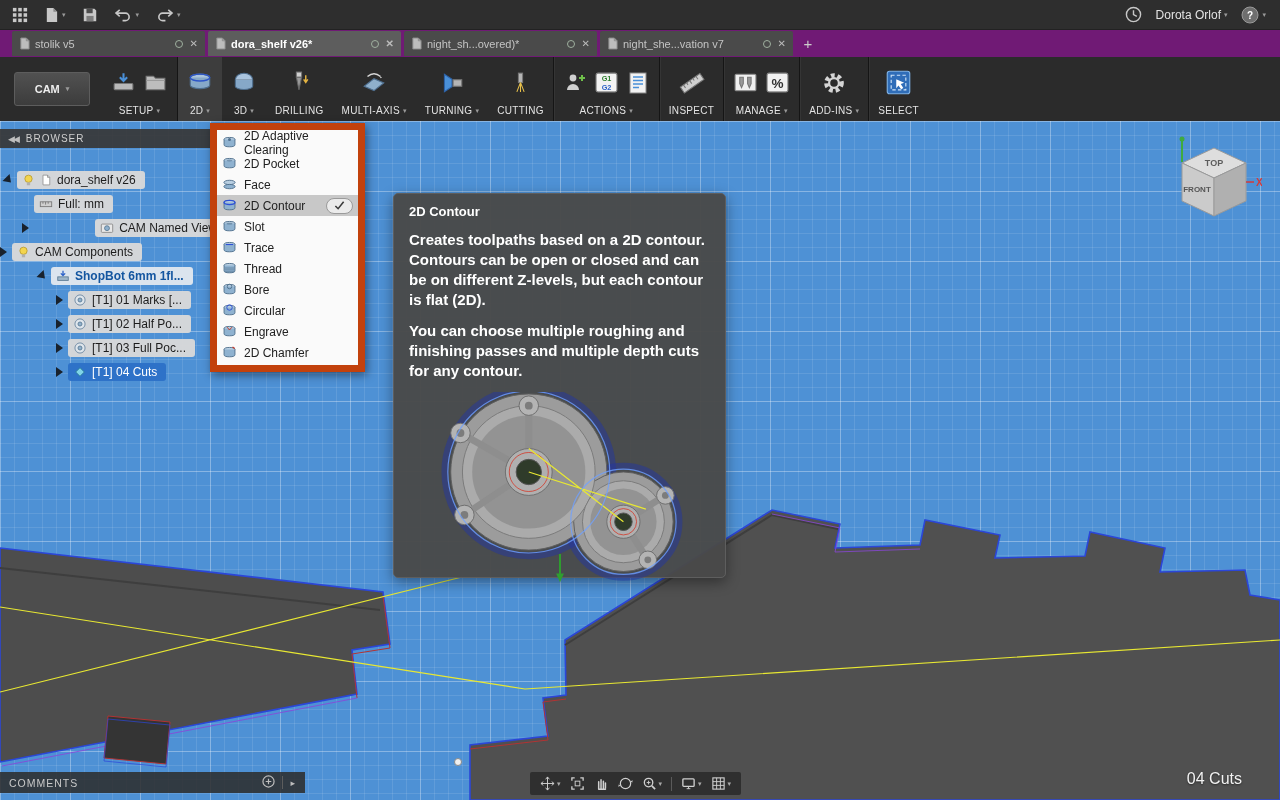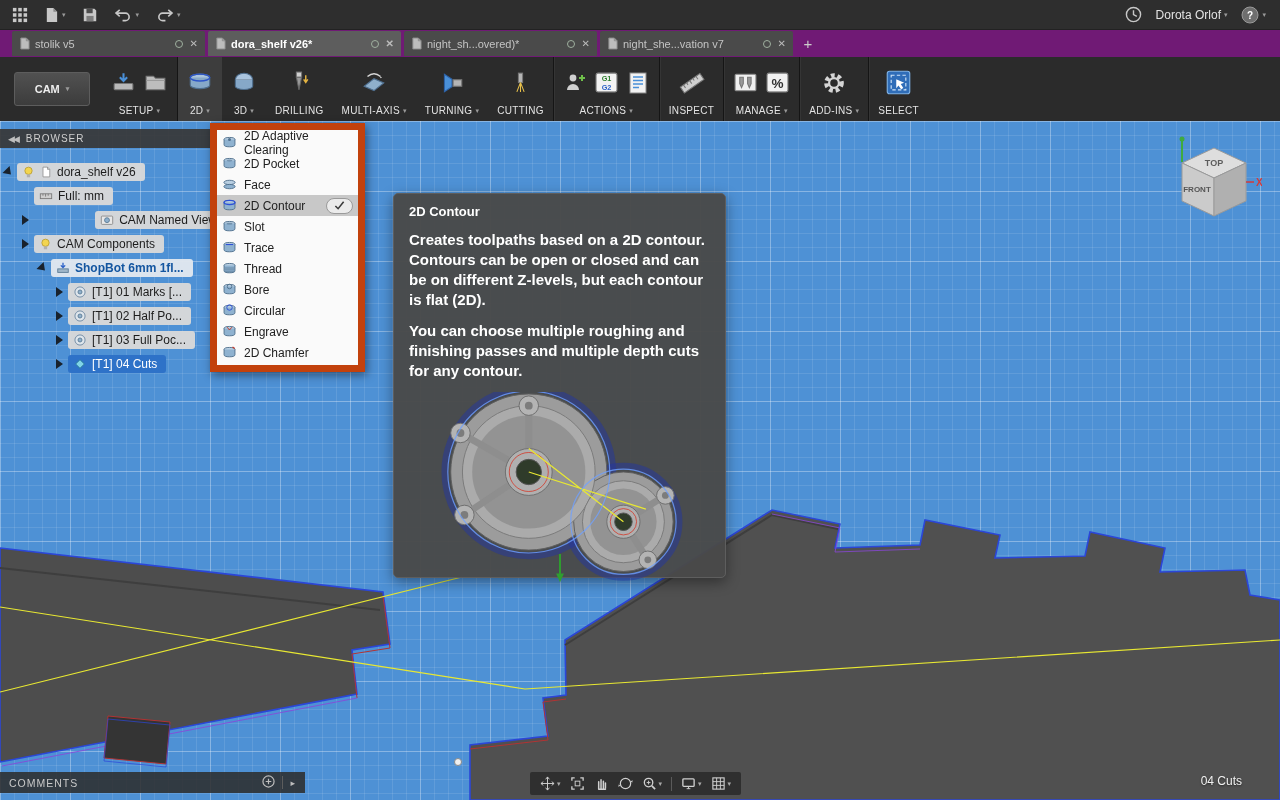--- a/index.html
+++ b/index.html
@@ -43,21 +43,21 @@
  background-size:70px 70px,70px 70px,14px 14px,14px 14px;}
 .parts{position:absolute;inset:0;width:100%;height:100%;z-index:1}
 
 
 .viewcube{position:absolute;right:18px;top:15px;z-index:4;cursor:pointer}
 
 
 .browser{position:absolute;left:0;top:8px;width:232px;z-index:5}
 .browser-header{height:19px;background:rgba(56,56,56,.93);display:flex;align-items:center;gap:8px;padding:0 8px;color:#cfcfcf;font-size:10px;letter-spacing:1px;cursor:pointer}
 .collapse-arrows{font-size:9px;color:#bdbdbd;letter-spacing:-2px}
-.tree{margin-top:13px;display:flex;flex-direction:column;gap:2px}
+.tree{margin-top:21px;display:flex;flex-direction:column;gap:2px}
 .tree-row{height:22px;display:flex;align-items:center;gap:5px}
 .expander{width:0;height:0;border-left:7px solid #19222d;border-top:5px solid transparent;border-bottom:5px solid transparent;flex:none;cursor:pointer}
 .expander.expanded{transform:rotate(45deg)}
 .exp-spacer{width:7px;flex:none}
 .pill{display:inline-flex;align-items:center;gap:5px;background:rgba(216,216,216,.96);border-radius:3px;padding:2px 9px 2px 5px;font-size:12px;color:#1c1c1c;white-space:nowrap;cursor:pointer;max-width:205px;overflow:hidden}
 .pill .tree-icon{display:flex;flex:none}
 .pill.blue{background:rgba(225,231,238,.96)}
 .pill.blue .tree-label{color:#1456a0;font-weight:bold}
 .pill.selected{background:#2e72c8}
 .pill.selected .tree-label{color:#fff}
@@ -77,21 +77,21 @@
 
 
 .comments{position:absolute;left:0;bottom:7px;width:305px;height:21px;background:rgba(45,45,45,.88);display:flex;align-items:center;padding:0 9px;color:#c9c9c9;font-size:10.5px;letter-spacing:1px;z-index:6;cursor:pointer}
 .comments .spacer{flex:1}
 .cm-divider{width:1px;height:13px;background:#5d5d5d;margin:0 7px}
 .cm-chevron{color:#bdbdbd;font-size:9px}
 .navbar{position:absolute;left:530px;bottom:5px;height:23px;background:rgba(40,40,40,.82);border-radius:2px;display:flex;align-items:center;gap:9px;padding:0 10px;z-index:6}
 .nav-btn{display:flex;align-items:center;gap:2px;cursor:pointer}
 .nav-caret{font-size:7px;color:#a9a9a9}
 .nav-sep{width:1px;height:14px;background:#5a5a5a}
-.status-label{position:absolute;right:38px;bottom:12px;color:#f2f2f2;font-size:12px;z-index:6;text-shadow:0 1px 2px rgba(0,0,0,.5)}
+.status-label{position:absolute;right:38px;bottom:12px;color:#f2f2f2;font-size:16px;z-index:6;text-shadow:0 1px 2px rgba(0,0,0,.5)}
 </style>
 </head>
 <body>
 
 <div class="titlebar">
   <div class="tb-left">
     <span class="tb-btn">
       <svg width="16" height="16" viewBox="0 0 18 18">
           <g fill="#c8c8c8">
             <rect x="1" y="1" width="4" height="4"></rect>
@@ -487,21 +487,21 @@
           <span class="pill">
             <span class="tree-icon">
               <svg width="14" height="14" viewBox="0 0 16 16">
                 <rect x="1.5" y="3.5" width="13" height="9.5" rx="1" fill="#e8e8e8" stroke="#888"></rect>
                 <circle cx="8" cy="8.2" r="2.8" fill="#8fb0cc" stroke="#5a7a94"></circle>
               </svg>
             </span>
             <span class="tree-label">CAM Named Views</span>
           </span>
         </div>
-        <div class="tree-row" style="padding-left: 22px;">
+        <div class="tree-row" style="">
           <span class="expander"></span>
           <span class="pill">
             <span class="tree-icon">
               <svg width="13" height="14" viewBox="0 0 16 16">
                 <circle cx="8" cy="6.5" r="4.5" fill="#f3d54e" stroke="#b89a2e"></circle>
                 <rect x="6" y="11" width="4" height="3.5" fill="#b0b0b0"></rect>
               </svg>
             </span>
             <span class="tree-label">CAM Components</span>
           </span>

